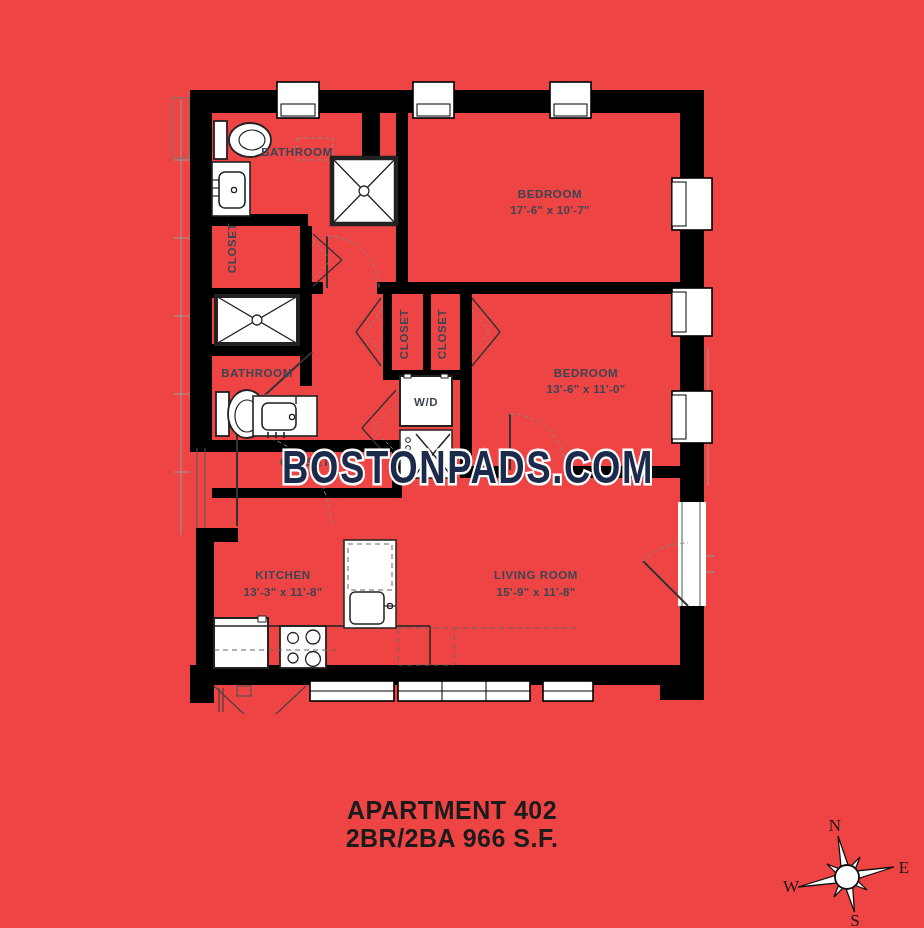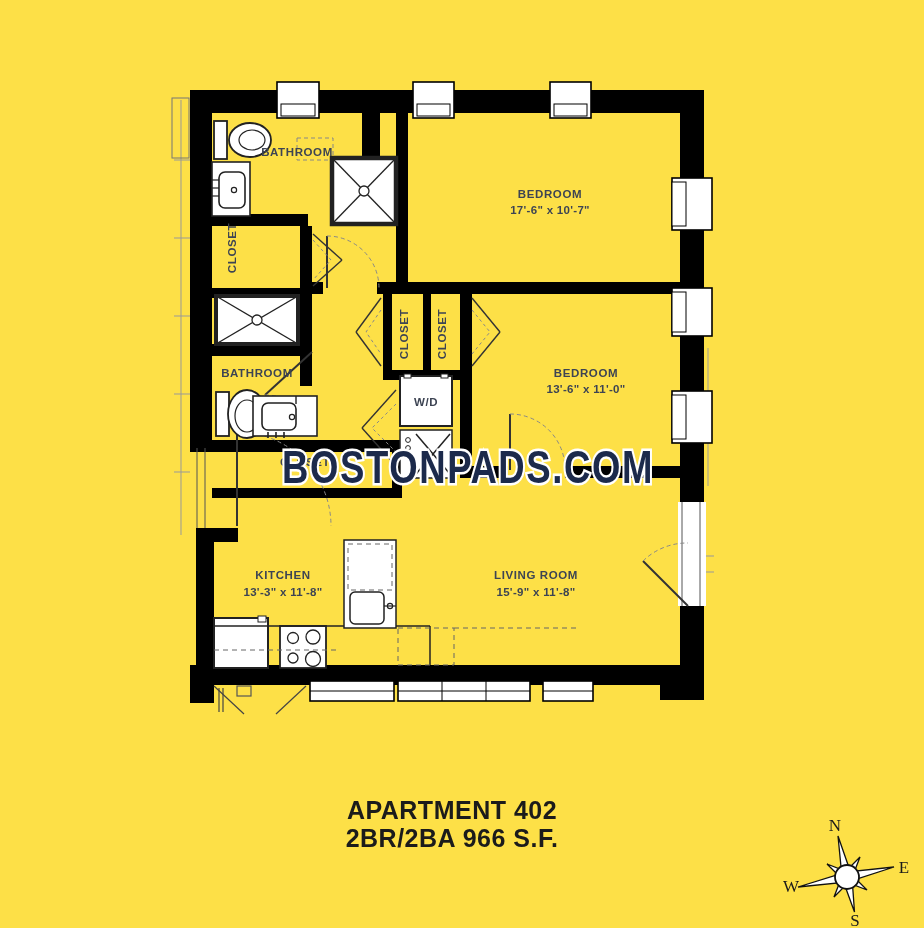--- a/index.html
+++ b/index.html
@@ -1,16 +1,16 @@
 <!DOCTYPE html>
 <html><head>
 <meta charset="utf-8">
 <style>
   html,body{margin:0;padding:0;background:#ffffff;}
-  .page{position:relative;width:924px;height:928px;background:#fde047;overflow:hidden;
+  .page{position:relative;width:924px;height:928px;background:#ef4444;overflow:hidden;
         font-family:"Liberation Sans",sans-serif;}
   svg{position:absolute;left:0;top:0;}
   .room-name{font-family:"Liberation Sans",sans-serif;font-size:11.5px;font-weight:bold;
              letter-spacing:.6px;}
   .room-dims{font-family:"Liberation Sans",sans-serif;font-size:11.5px;font-weight:bold;
              letter-spacing:.3px;}
   .title-line{font-family:"Liberation Sans",sans-serif;font-size:25px;font-weight:bold;
               letter-spacing:.5px;}
   .compass-letter{font-family:"Liberation Serif",serif;font-size:17px;}
   .wm{font-family:"Liberation Sans",sans-serif;font-weight:bold;}

